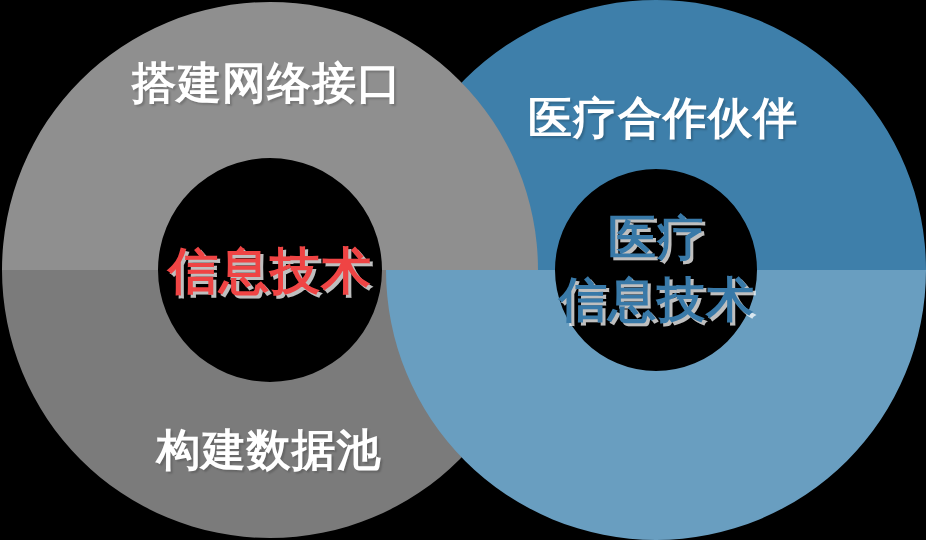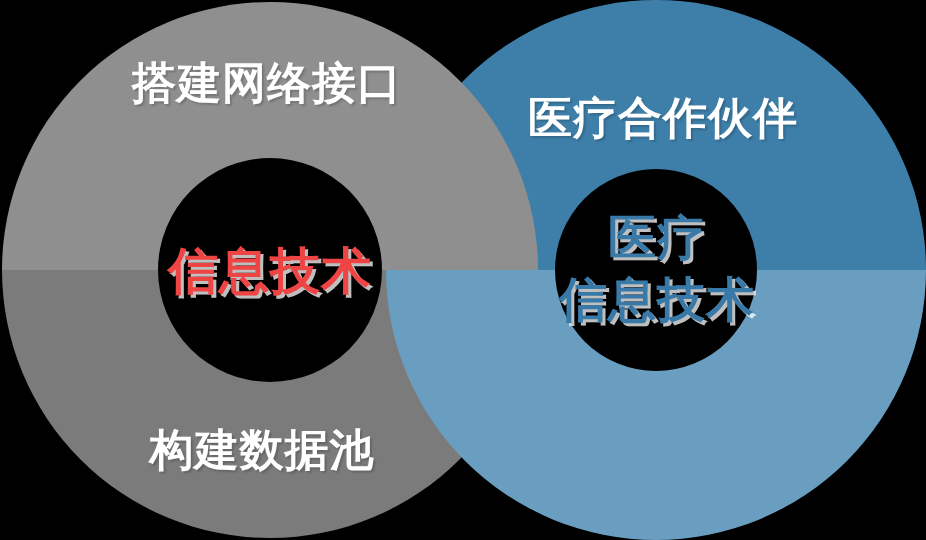--- a/index.html
+++ b/index.html
@@ -33,21 +33,21 @@
     pointer-events: none;
   }
   .ring-label {
     color: #FFFFFF;
     font-size: 44px;
     letter-spacing: 1px;
     text-shadow: 2px 2px 2px rgba(0,0,0,0.18);
   }
   .label-tl { left: 267px; top: 83px; }
   .label-tr { left: 663px; top: 84px; margin-top: 34px; }
-  .label-bl { left: 262px; top: 450px; }
+  .label-bl { left: 269px; top: 450px; }
   .label-br { left: 661px; top: 452px; }
   .center-label {
     font-size: 50px;
     letter-spacing: 1px;
     text-shadow: 3px 3px 0 rgba(255,255,255,0.75);
   }
   .center-left {
     left: 270px; top: 271px;
     color: #ef4444;
   }

